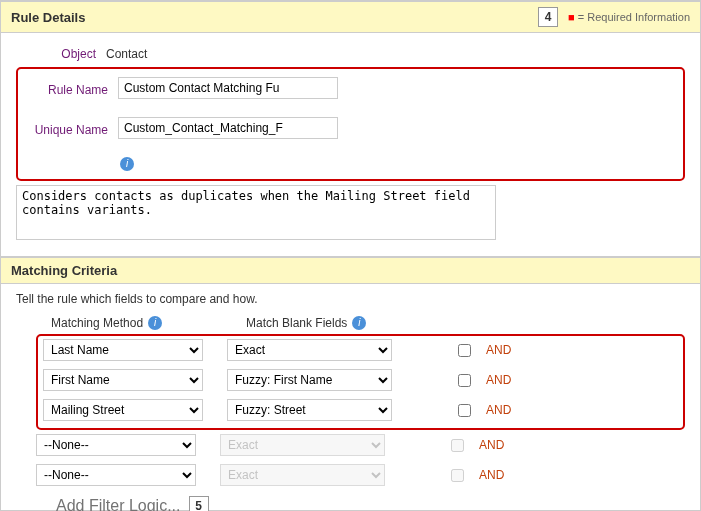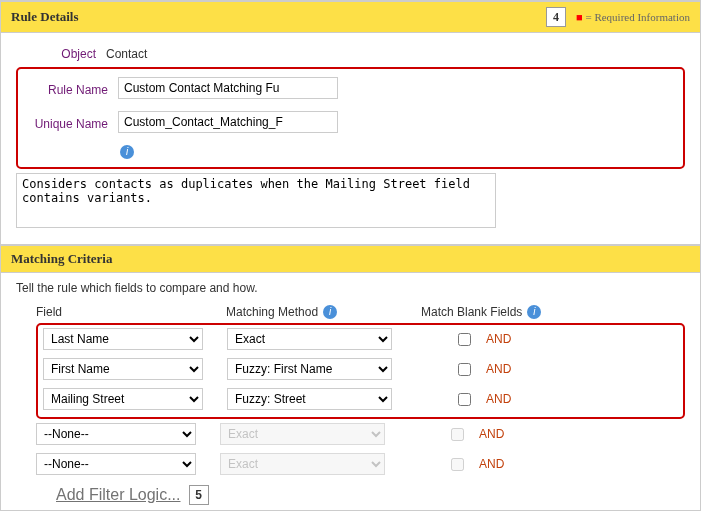--- a/index.html
+++ b/index.html
@@ -14,31 +14,30 @@
     .main-container {
       width: 701px;
       height: 511px;
       background: #fff;
       border: 1px solid #ccc;
       display: flex;
       flex-direction: column;
     }
     
     .section-header {
-      background: #fde047;
+      background: #fef9c3;
       border-bottom: 1px solid #ccc;
       border-top: 1px solid #ccc;
       padding: 5px 10px;
       font-weight: bold;
       font-size: 13px;
       color: #333;
       display: flex;
       align-items: center;
       justify-content: space-between;
-      font-family: Liberation Serif, serif;
     }
     .section-header .step-badge {
       background: #fff;
       border: 1px solid #999;
       width: 20px;
       height: 20px;
       display: flex;
       align-items: center;
       justify-content: center;
       font-weight: bold;
@@ -109,21 +108,21 @@
     }
 
     
     .red-outline-box {
       border: 2px solid #cc0000;
       border-radius: 5px;
       padding: 8px 10px;
       margin-left: 0;
       display: inline-flex;
       flex-direction: column;
-      gap: 12px;
+      gap: 18px;
     }
 
     
     .matching-criteria-section {
       padding: 8px 15px 5px 15px;
       flex: 1;
     }
     .criteria-desc {
       color: #333;
       font-size: 12px;
@@ -300,21 +299,20 @@
   <div class="section-header">
     <span>Matching Criteria</span>
   </div>
 
   <div class="matching-criteria-section">
     <div class="criteria-desc">Tell the rule which fields to compare and how.</div>
 
     <div class="criteria-table">
 
       <div class="criteria-header-row">
-        <div class="col-field col-header">Field</div>
         <div class="col-method col-header" style="margin-left:15px; display:flex; align-items:center; gap:3px;">
           <span>Matching Method</span>
           <span class="info-icon">i</span>
         </div>
         <div class="col-blank col-header" style="margin-left:15px; display:flex; align-items:center; gap:3px;">
           <span>Match Blank Fields</span>
           <span class="info-icon">i</span>
         </div>
       </div>
 

